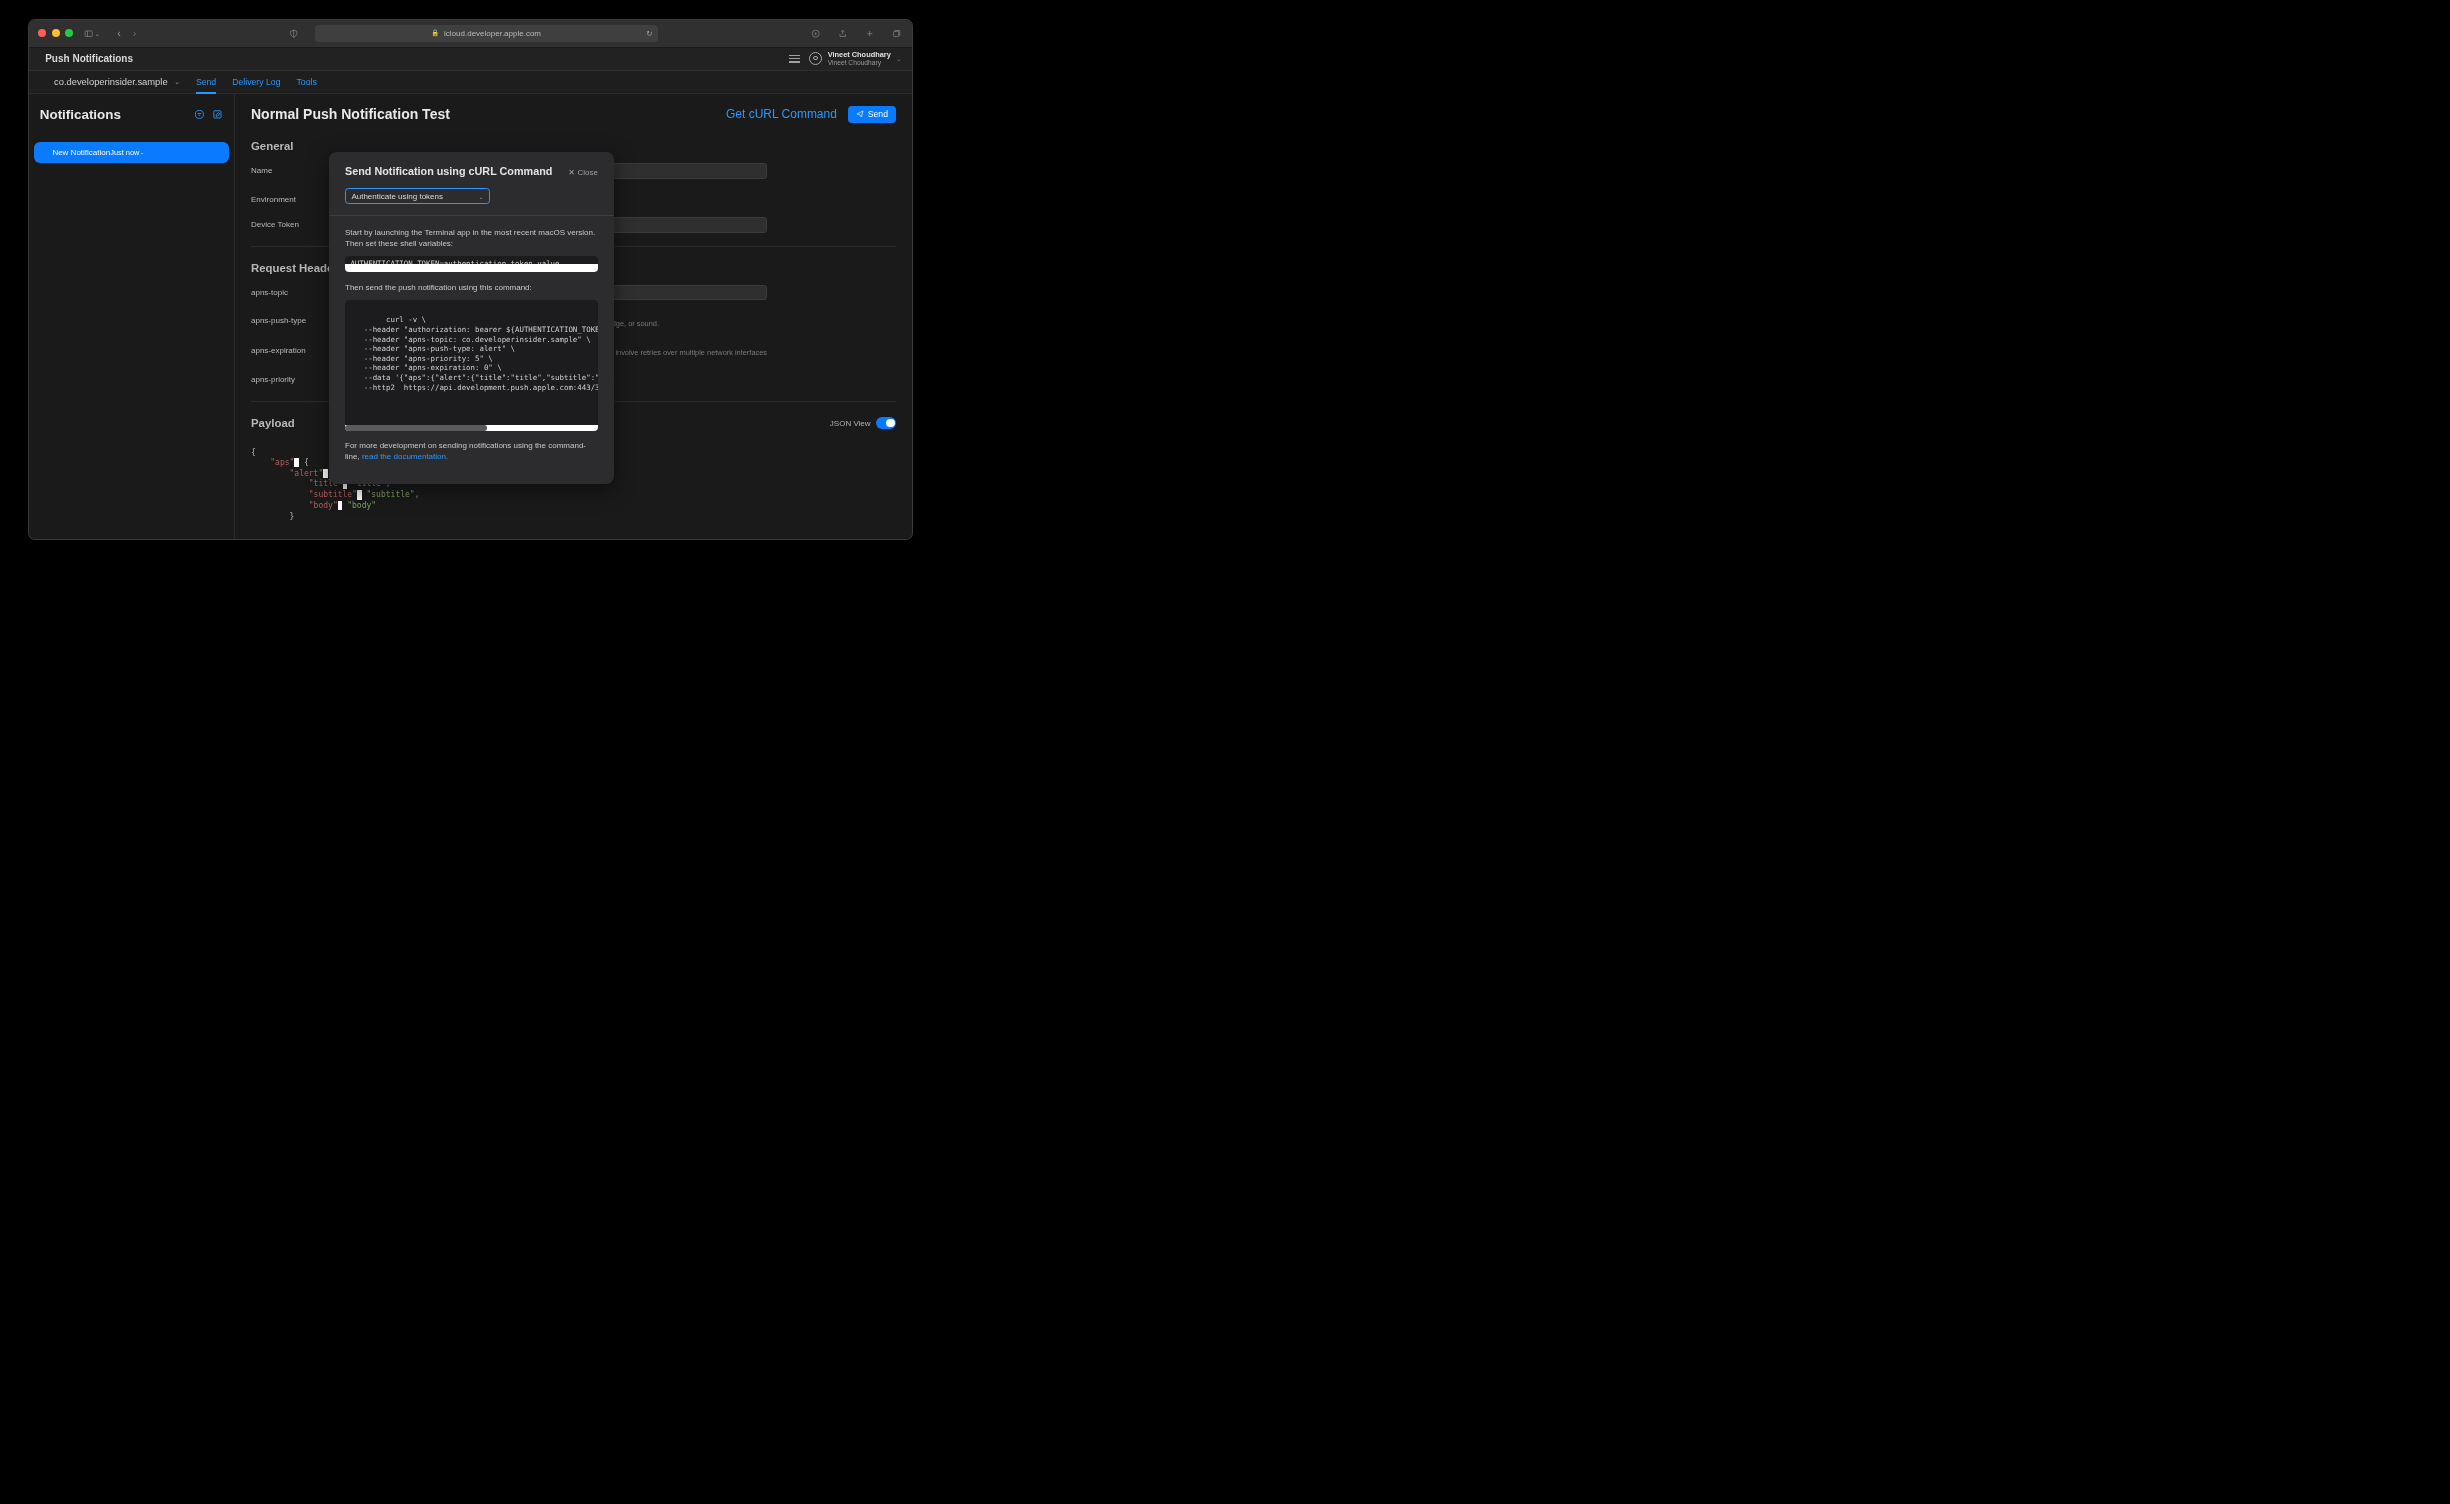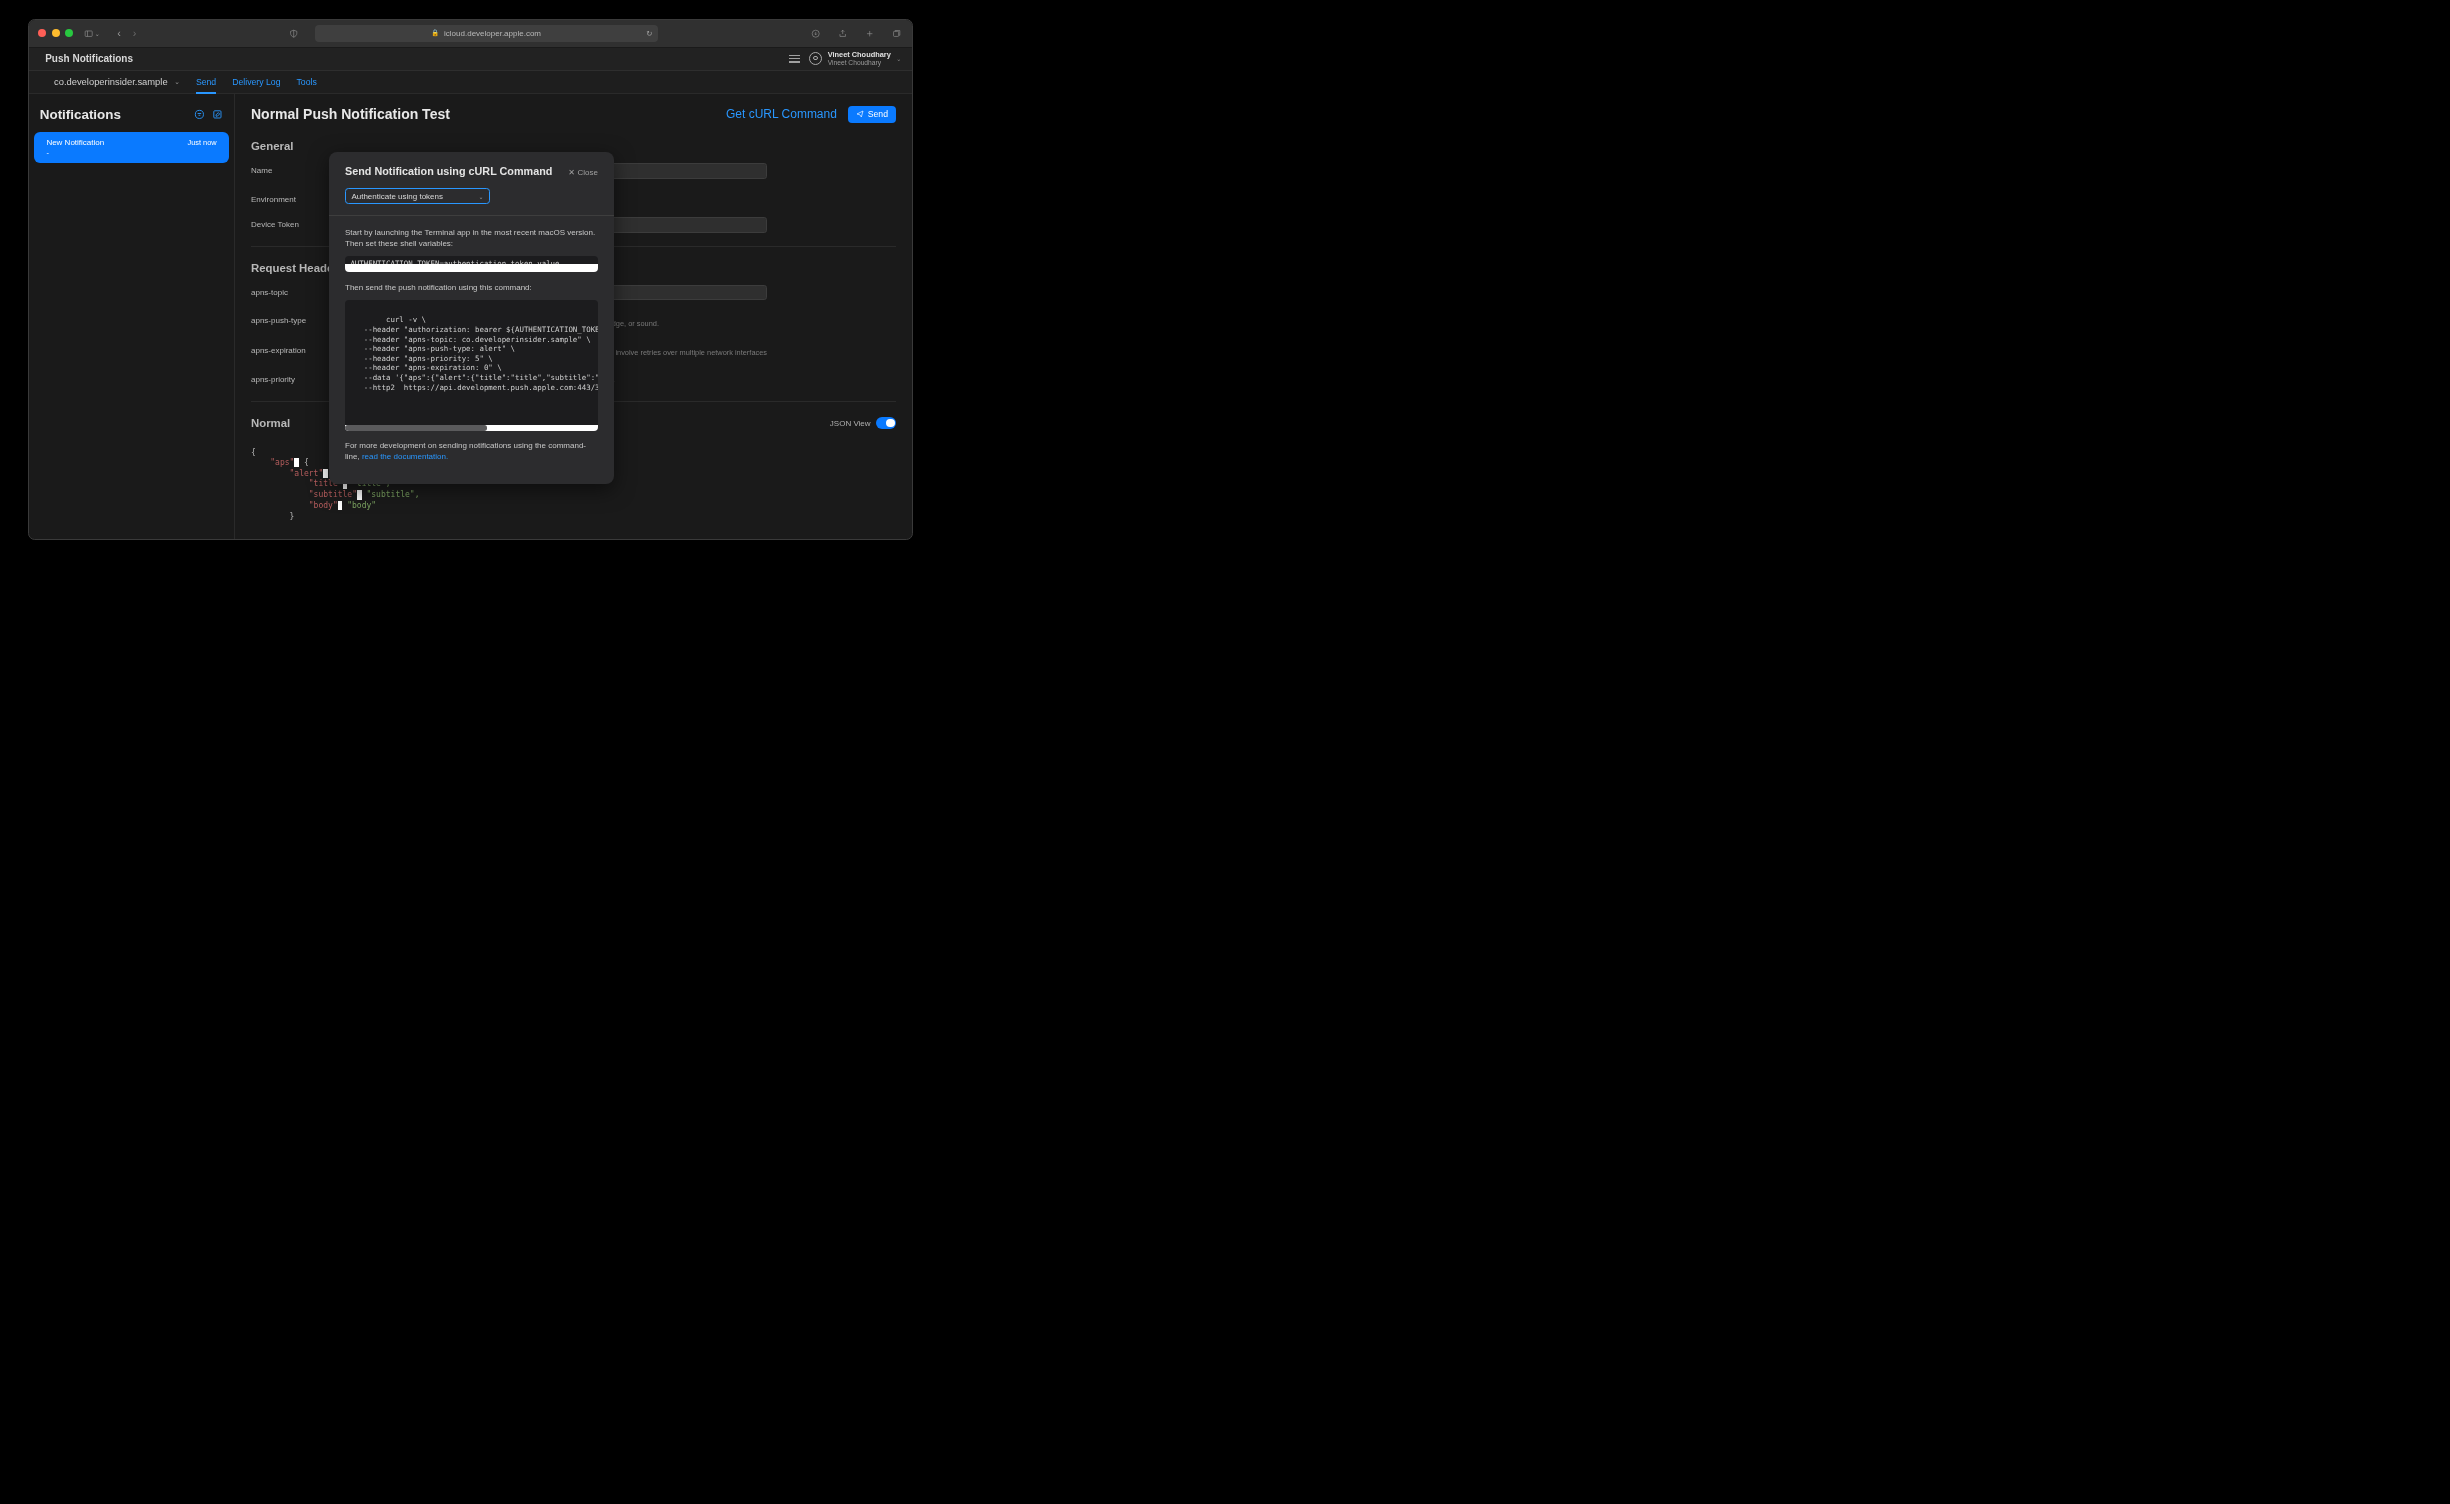--- a/index.html
+++ b/index.html
@@ -94,25 +94,26 @@
     border-right: 0.7px solid #2a2a2a;
     padding: 9.4px 5.4px;
   }
   .sidebar-head { display:flex; align-items:center; padding: 4px 5.4px 9.4px;}
   .sidebar-head h2 { color:#e8e8e8; font-size:13.4px; font-weight:600;}
   .sidebar-head .icons { margin-left:auto; display:flex; gap:8px;}
   .sidebar-head .icons span { color:#2997ff; font-size:10px;}
   .notif-item {
     background:#0a7aff;
     border-radius:6px;
-    padding:6px 12px;
+    padding:6px 18px;
     color:#fff;
     display:flex;
-    flex-direction:column;
+    flex-direction:row;
     gap:1.3px;
+    margin-top:10px;
   }
   .notif-row1 { display:flex; justify-content:space-between; font-size:8px;}
   .notif-title { font-weight:500;}
   .notif-time { font-size:7.4px;}
   .content {
     flex:1;
     padding: 12px 16px;
     overflow:auto;
     position:relative;
   }
@@ -387,21 +388,21 @@
       </div>
       <div class="field-row">
         <div class="field-label">apns-priority</div>
         <div class="field-input-wrap">
           <div class="helper-text">The notification will be delivered based on power considerations on the user's device</div>
         </div>
       </div>
       <hr class="divider">
 
       <div class="payload-head">
-        <div class="section-title" style="margin:0;">Normal</div>
+        <div class="section-title" style="margin:0;">Payload</div>
         <div class="json-view">
           <span>JSON View</span>
           <div class="switch"></div>
         </div>
       </div>
       <div class="json-code">
 <span class="brace">{</span>
     <span class="key">"aps"</span><span class="cursor"></span> <span class="brace">{</span>
         <span class="key">"alert"</span><span class="cursor"></span> <span class="brace">{</span>
             <span class="key">"title"</span><span class="cursor"></span> <span class="str">"title",</span>

